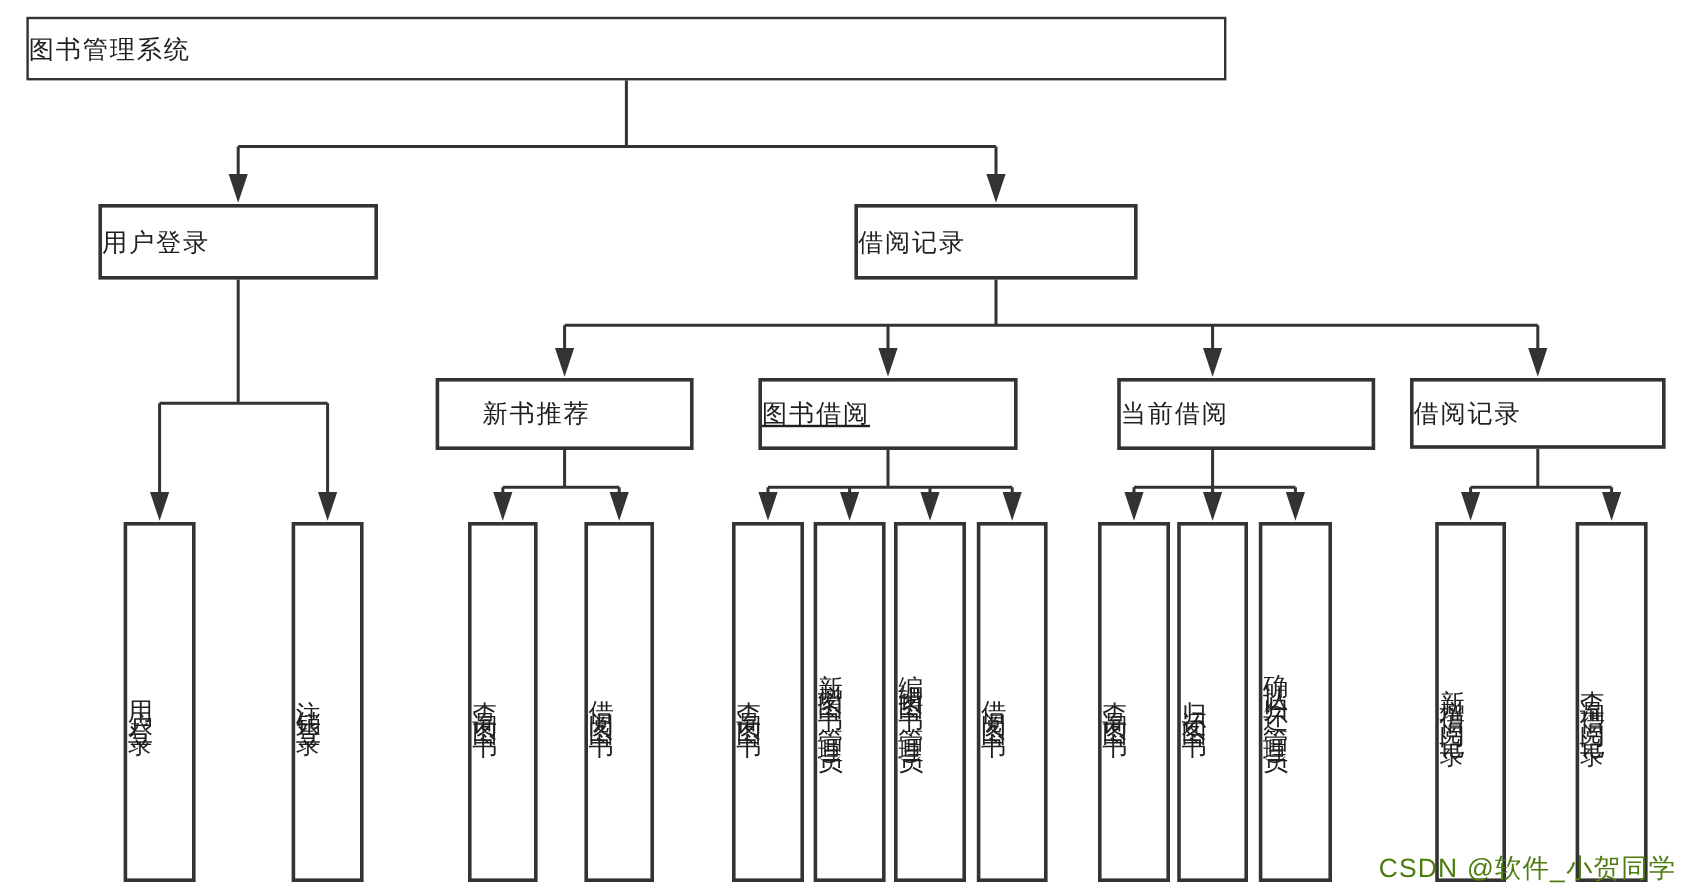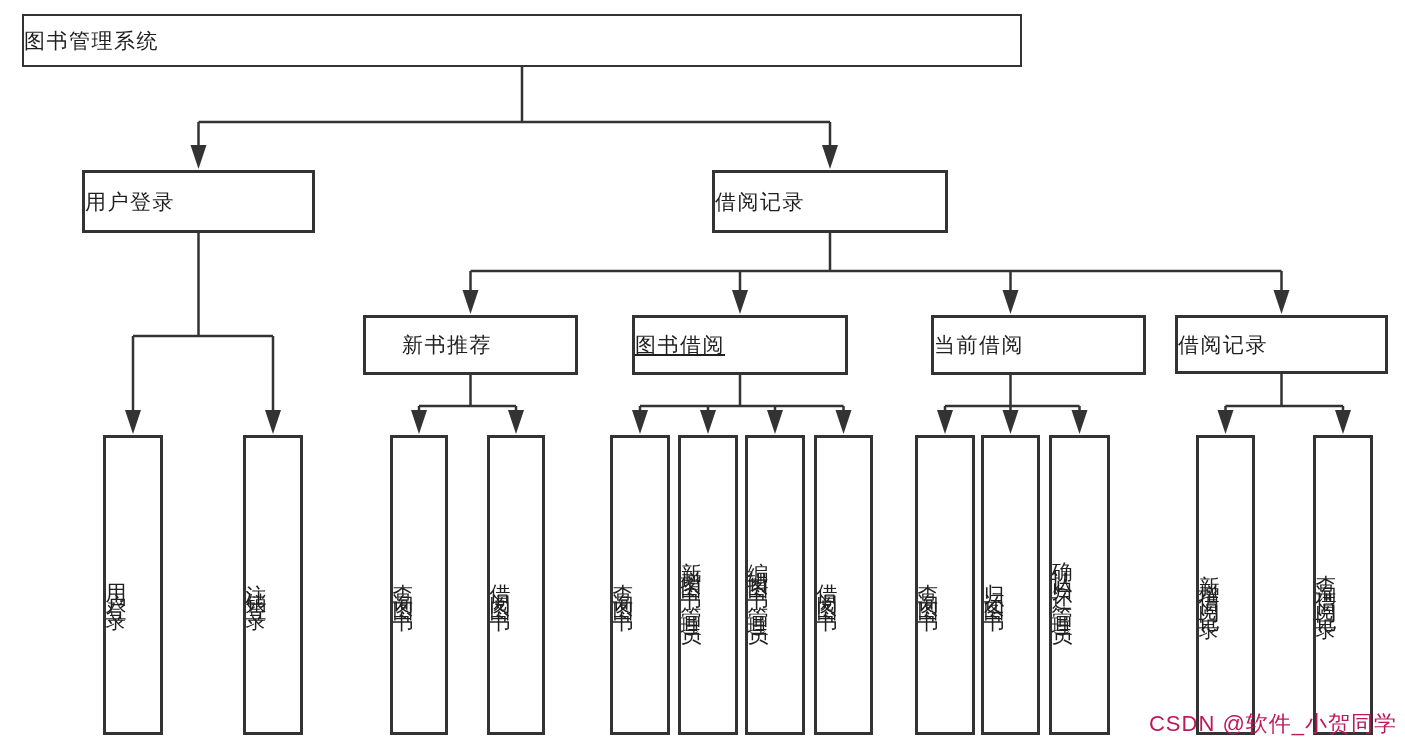--- a/index.html
+++ b/index.html
@@ -62,21 +62,21 @@
   #l-cb-q     { left: 915px;  width: 60px; }
   #l-cb-r     { left: 981px;  width: 59px; }
   #l-cb-c     { left: 1049px; width: 61px; }
   #l-br-add   { left: 1196px; width: 59px; }
   #l-br-q     { left: 1313px; width: 60px; }
   .watermark {
     position: absolute;
     right: 8px;
     bottom: 8px;
     font-size: 22px;
-    color: #be185d;
+    color: #4d7c0f;
     letter-spacing: 1px;
     white-space: nowrap;
   }
 </style>
 </head>
 <body>
 
 <div class="canvas">
 
   <svg class="connectors" viewBox="0 0 1405 747" xmlns="http://www.w3.org/2000/svg">

